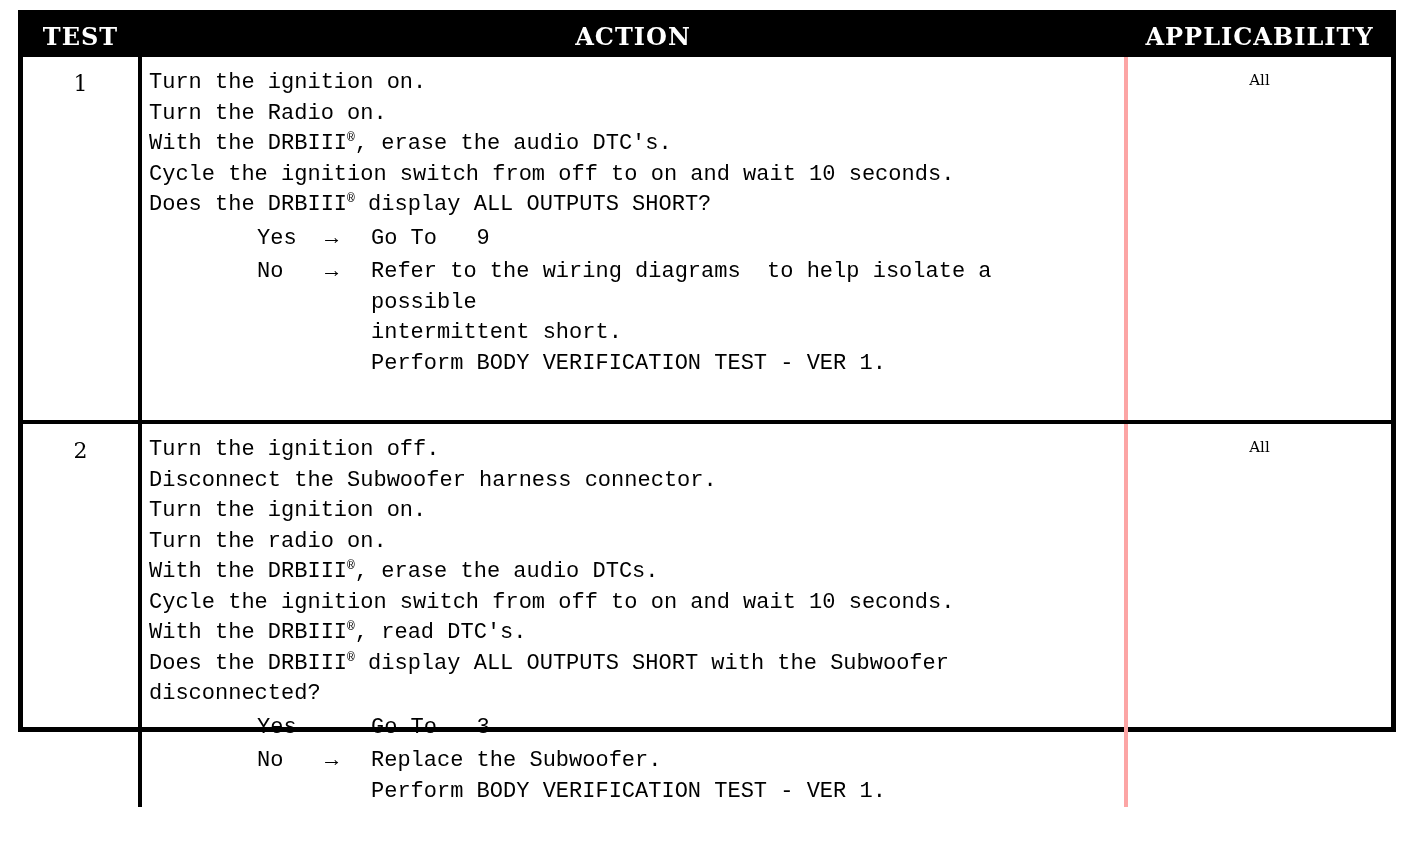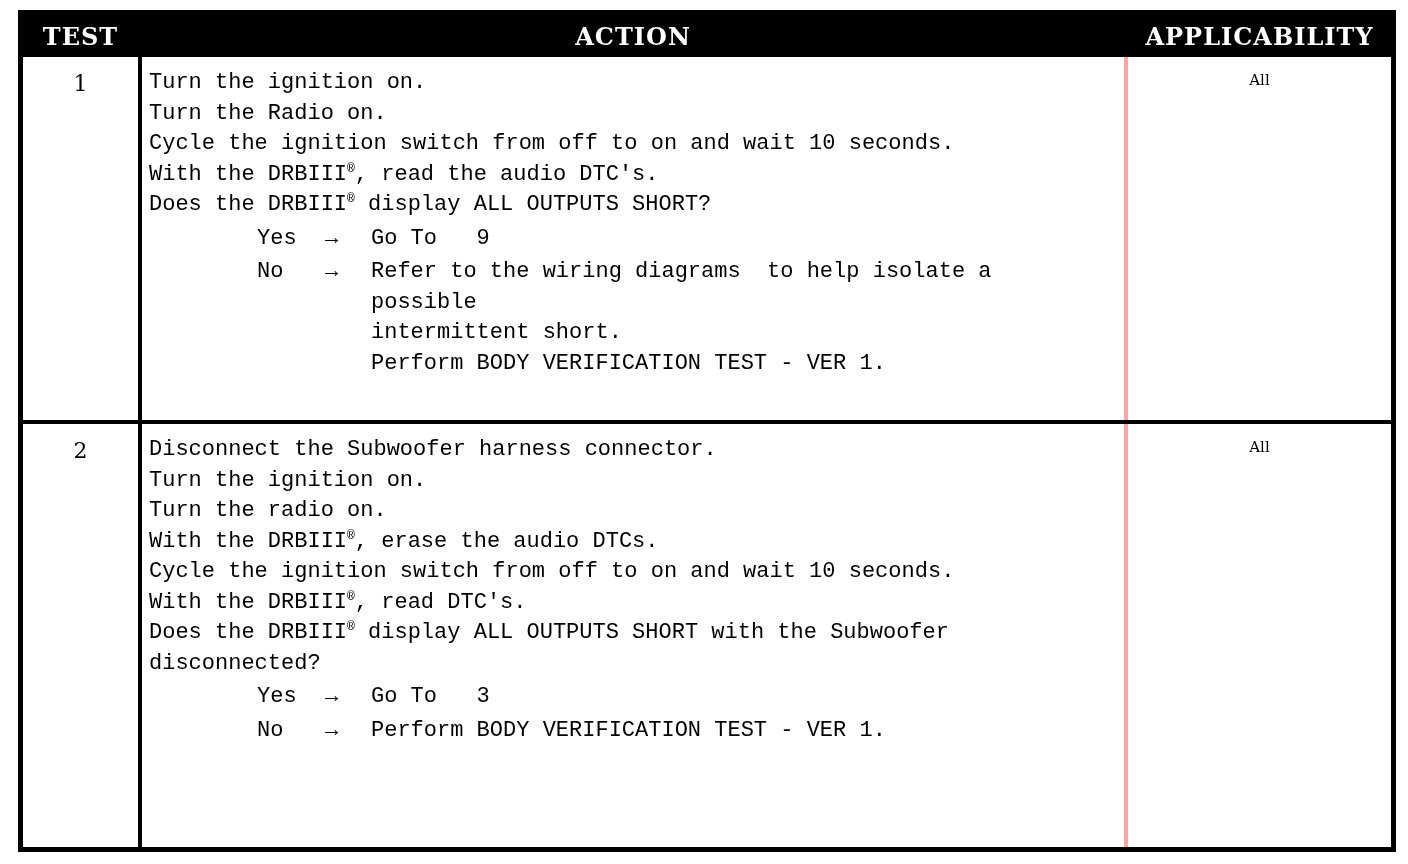--- a/index.html
+++ b/index.html
@@ -6,21 +6,21 @@
   html, body {
     width: 1408px; height: 864px;
     background: #ffffff;
     font-family: "DejaVu Serif", "Liberation Serif", serif;
     color: #000000;
     overflow: hidden;
   }
   .doc-table {
     position: absolute;
     left: 18px; top: 10px;
-    width: 1378px; height: 842px;
+    width: 1378px; height: 722px;
     border: 5px solid #000000;
     display: flex;
     flex-direction: column;
     background: #ffffff;
   }
   .header-row {
     height: 42px;
     flex: 0 0 42px;
     background: #000000;
     color: #ffffff;
@@ -84,22 +84,22 @@
     <div class="header-cell">ACTION</div>
     <div class="header-cell">APPLICABILITY</div>
   </div>
 
 <div class="body-row row-1">
     <div class="test-cell">1</div>
     <div class="action-cell">
       <div>
           <div class="step-line">Turn the ignition on.</div>
           <div class="step-line">Turn the Radio on.</div>
+          <div class="step-line">With the DRBIII<sup class="reg">®</sup>, erase the audio DTC's.</div>
           <div class="step-line">Cycle the ignition switch from off to on and wait 10 seconds.</div>
-          <div class="step-line">With the DRBIII<sup class="reg">®</sup>, read the audio DTC's.</div>
           <div class="step-line">Does the DRBIII<sup class="reg">®</sup> display ALL OUTPUTS SHORT?</div>
         </div>
       <div>
           <div class="decision">
             <div class="decision-answer">Yes</div>
             <div class="decision-arrow">→</div>
             <div class="decision-result">
               <div class="result-line">Go To   9</div>
             </div>
           </div>
@@ -113,40 +113,42 @@
             </div>
           </div>
         </div>
     </div>
     <div class="applicability-cell">All</div>
   </div>
     <div class="body-row row-2">
     <div class="test-cell">2</div>
     <div class="action-cell">
       <div>
+          <div class="step-line">Turn the ignition off.</div>
           <div class="step-line">Disconnect the Subwoofer harness connector.</div>
           <div class="step-line">Turn the ignition on.</div>
           <div class="step-line">Turn the radio on.</div>
           <div class="step-line">With the DRBIII<sup class="reg">®</sup>, erase the audio DTCs.</div>
           <div class="step-line">Cycle the ignition switch from off to on and wait 10 seconds.</div>
           <div class="step-line">With the DRBIII<sup class="reg">®</sup>, read DTC's.</div>
           <div class="step-line">Does the DRBIII<sup class="reg">®</sup> display ALL OUTPUTS SHORT with the Subwoofer disconnected?</div>
         </div>
       <div>
           <div class="decision">
             <div class="decision-answer">Yes</div>
             <div class="decision-arrow">→</div>
             <div class="decision-result">
               <div class="result-line">Go To   3</div>
             </div>
           </div>
           <div class="decision">
             <div class="decision-answer">No</div>
             <div class="decision-arrow">→</div>
             <div class="decision-result">
+              <div class="result-line">Replace the Subwoofer.</div>
               <div class="result-line">Perform BODY VERIFICATION TEST - VER 1.</div>
             </div>
           </div>
         </div>
     </div>
     <div class="applicability-cell">All</div>
   </div>
   </div>
 
 </body></html>

